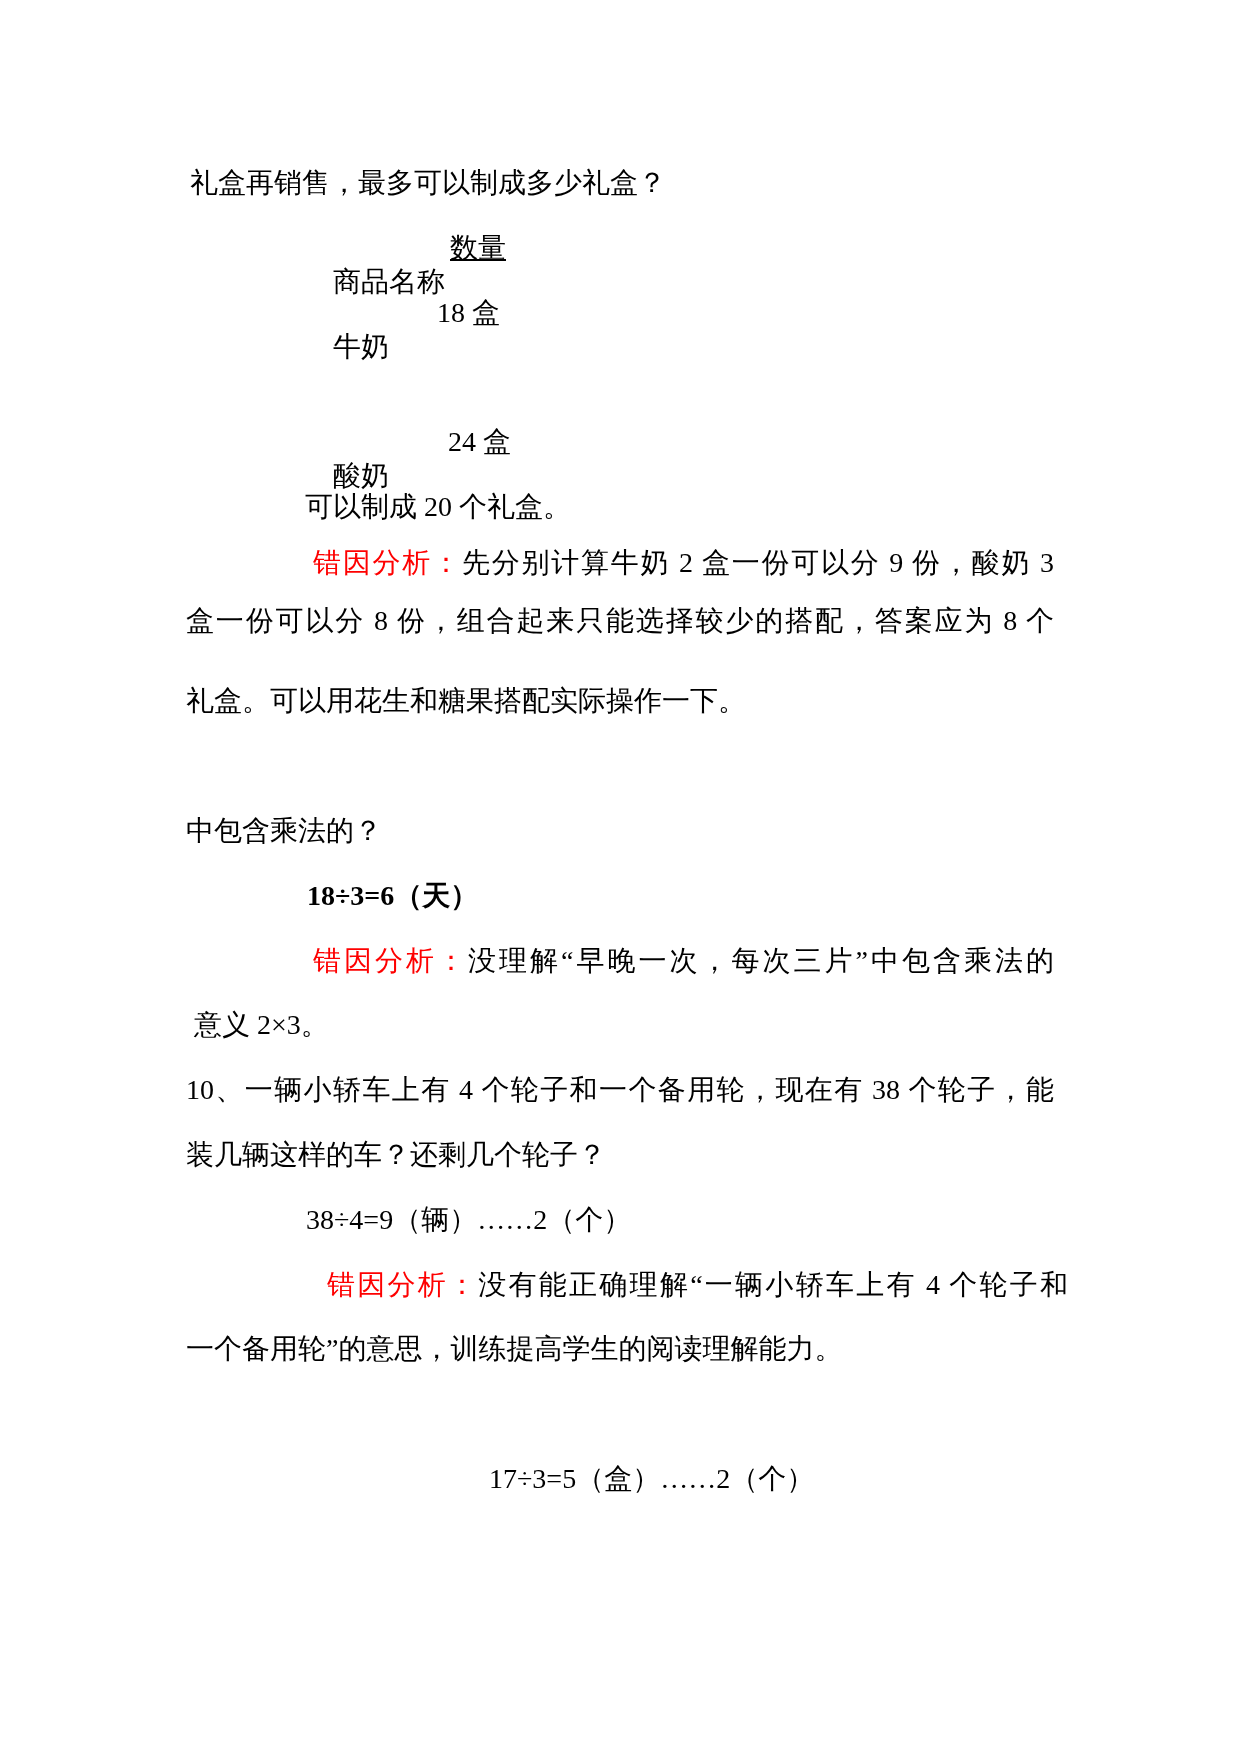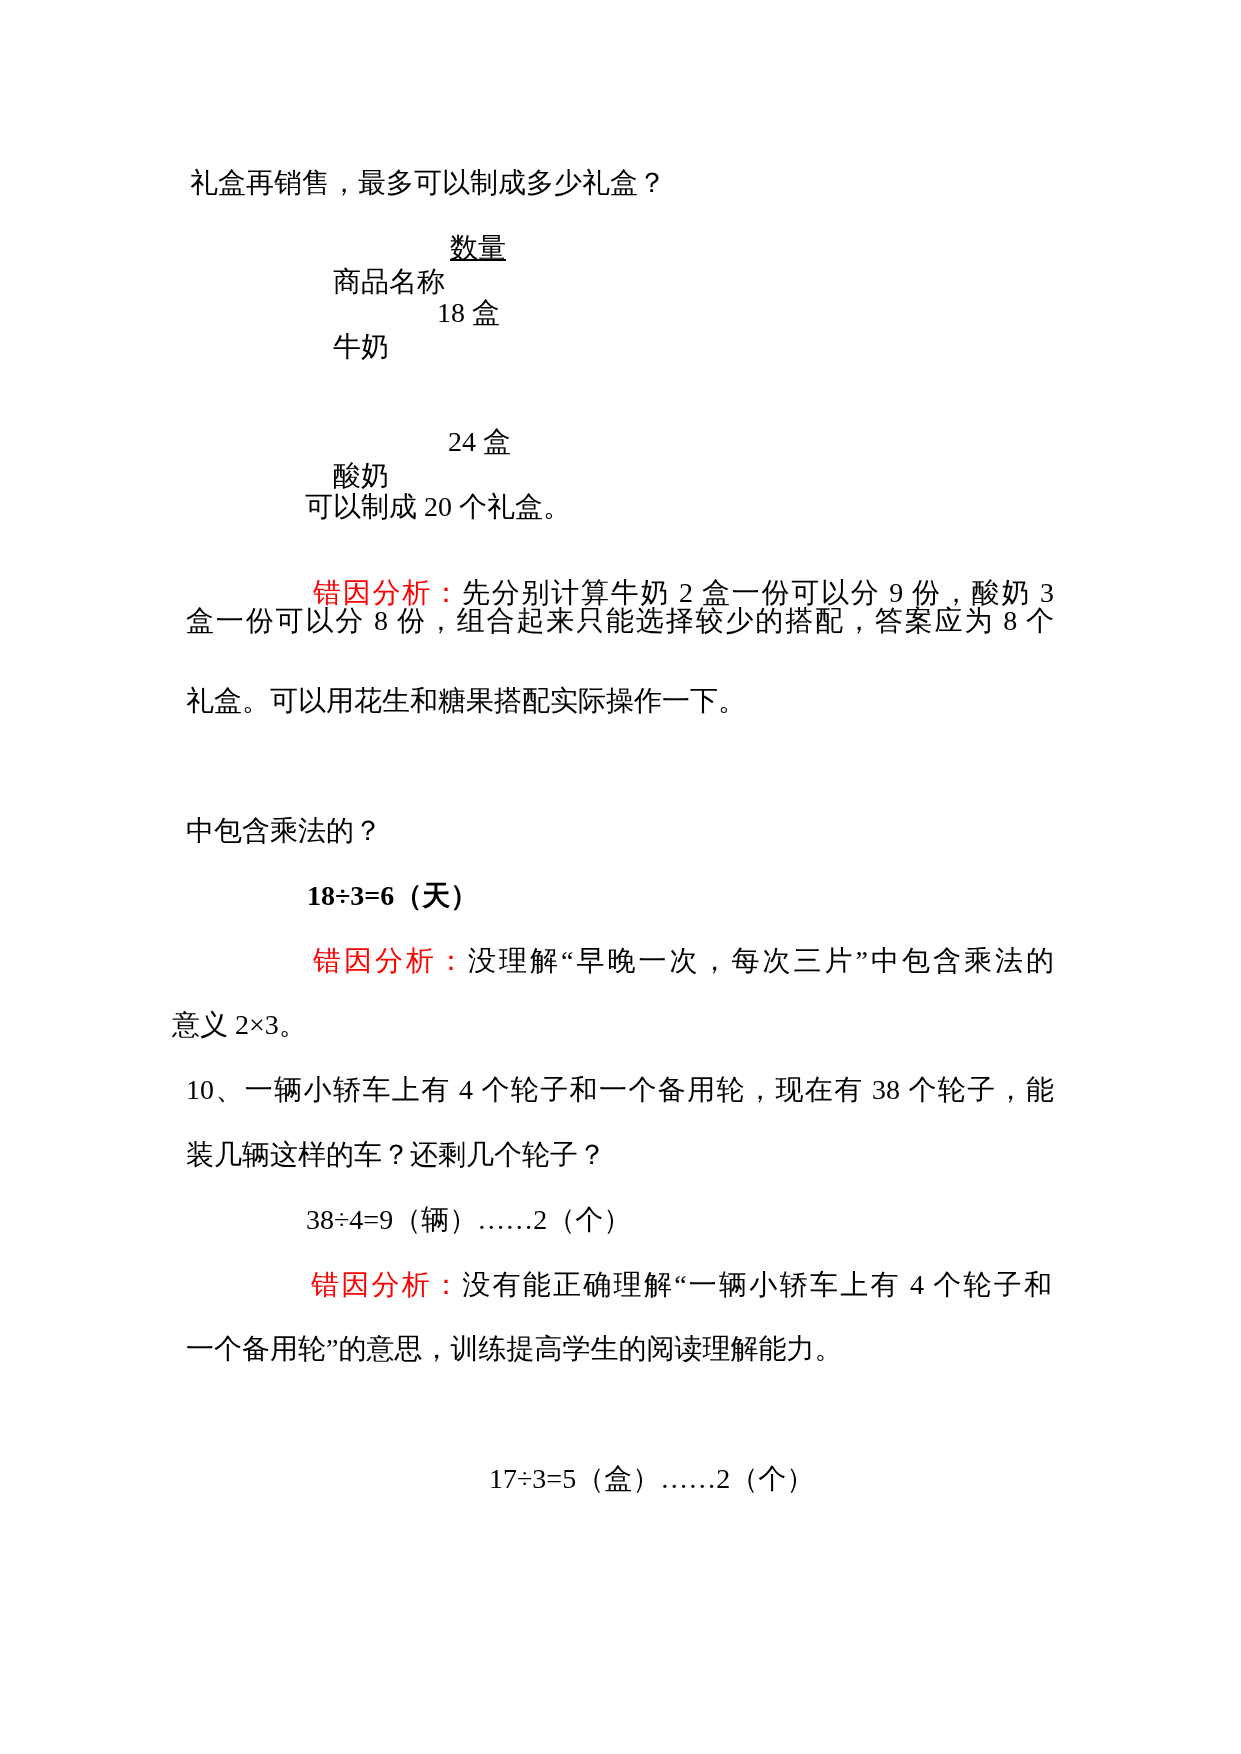--- a/index.html
+++ b/index.html
@@ -56,46 +56,46 @@
     <span class="col2" style="left:132px;">18 盒</span>
   </div>
 
   <div class="line" style="top:425px; left:305px;">
     <span>酸奶</span>
     <span class="col2" style="left:143px;">24 盒</span>
   </div>
 
   <div class="line" style="top:490px; left:305px;">可以制成 20 个礼盒。</div>
 
-  <div class="line fill" style="top:576px; left:313px; width:741px;">
+  <div class="line fill" style="top:546px; left:313px; width:741px;">
     <span class="red" style="color: rgb(254, 0, 0);">错因分析：</span><span>先分别计算牛奶 2 盒一份可以分 9 份，酸奶 3</span>
   </div>
 
   <div class="line fill" style="top:604px; left:186px; width:868px;">盒一份可以分 8 份，组合起来只能选择较少的搭配，答案应为 8 个</div>
 
   <div class="line" style="top:684px; left:186px;">礼盒。可以用花生和糖果搭配实际操作一下。</div>
 
 
   <div class="line" style="top:814px; left:186px;">中包含乘法的？</div>
 
   <div class="line" style="top:879px; left:307px;font-weight:bold;">18÷3=6（天）</div>
 
   <div class="line fill" style="top:944px; left:313px; width:741px;">
     <span class="red" style="color: rgb(254, 0, 0);">错因分析：</span><span>没理解“早晚一次，每次三片”中包含乘法的</span>
   </div>
 
-  <div class="line" style="top:1008px; left:172px;font-family:Liberation Serif, serif;">意义 2×3。</div>
+  <div class="line" style="top:1008px; left:194px;font-family:Liberation Serif, serif;">意义 2×3。</div>
 
   <div class="line fill" style="top:1073px; left:186px; width:868px;">10、一辆小轿车上有 4 个轮子和一个备用轮，现在有 38 个轮子，能</div>
 
   <div class="line" style="top:1138px; left:186px;">装几辆这样的车？还剩几个轮子？</div>
 
   <div class="line" style="top:1203px; left:306px;">38÷4=9（辆）……2（个）</div>
 
-  <div class="line fill" style="top:1268px; left:311px; width:741px;">
+  <div class="line fill" style="top:1268px; left:327px; width:741px;">
     <span class="red" style="color: rgb(254, 0, 0);">错因分析：</span><span>没有能正确理解“一辆小轿车上有 4 个轮子和</span>
   </div>
 
   <div class="line" style="top:1332px; left:186px;">一个备用轮”的意思，训练提高学生的阅读理解能力。</div>
 
 
   <div class="line" style="top:1462px; left:489px;">17÷3=5（盒）……2（个）</div>
 
 </div>
 

